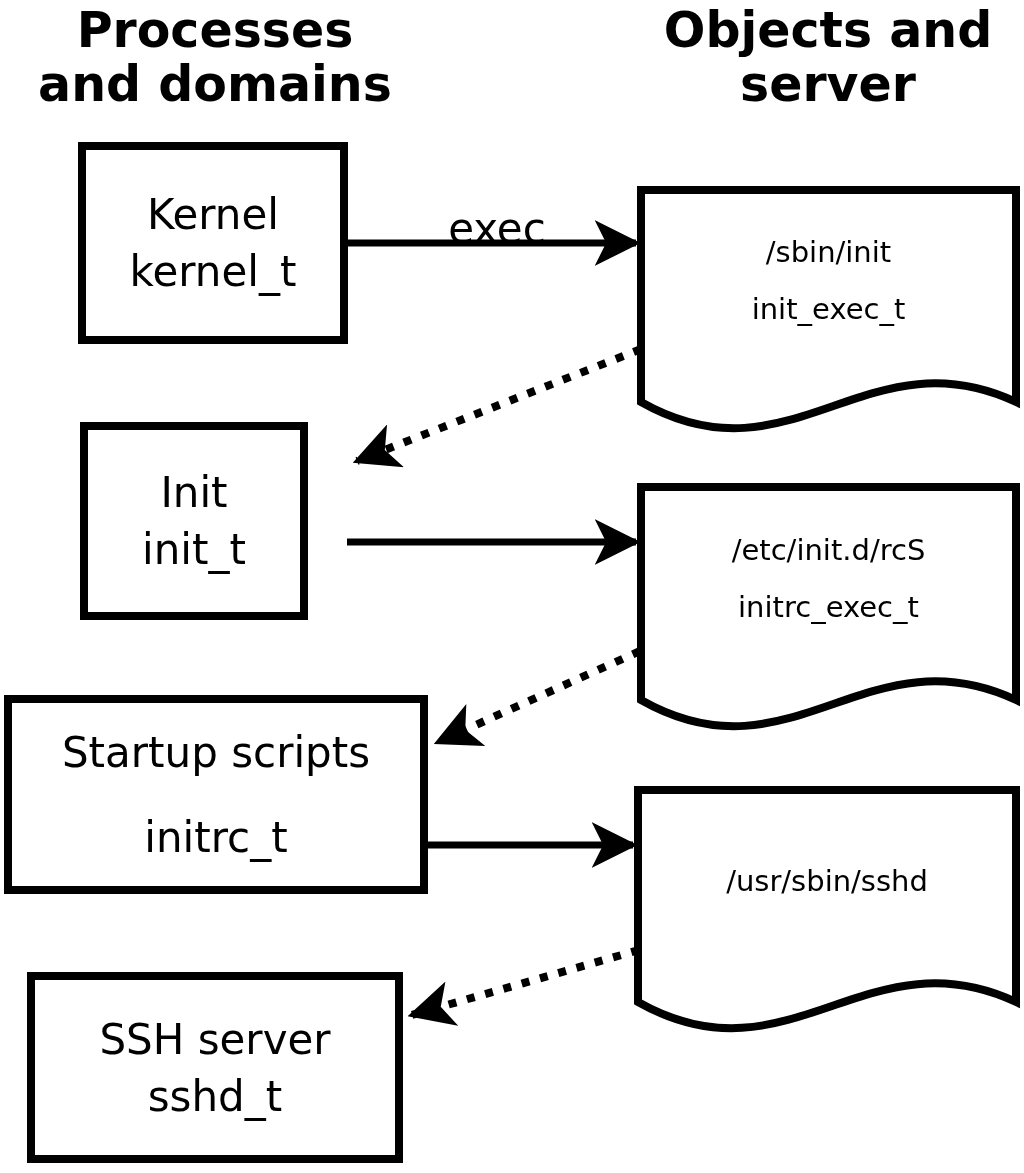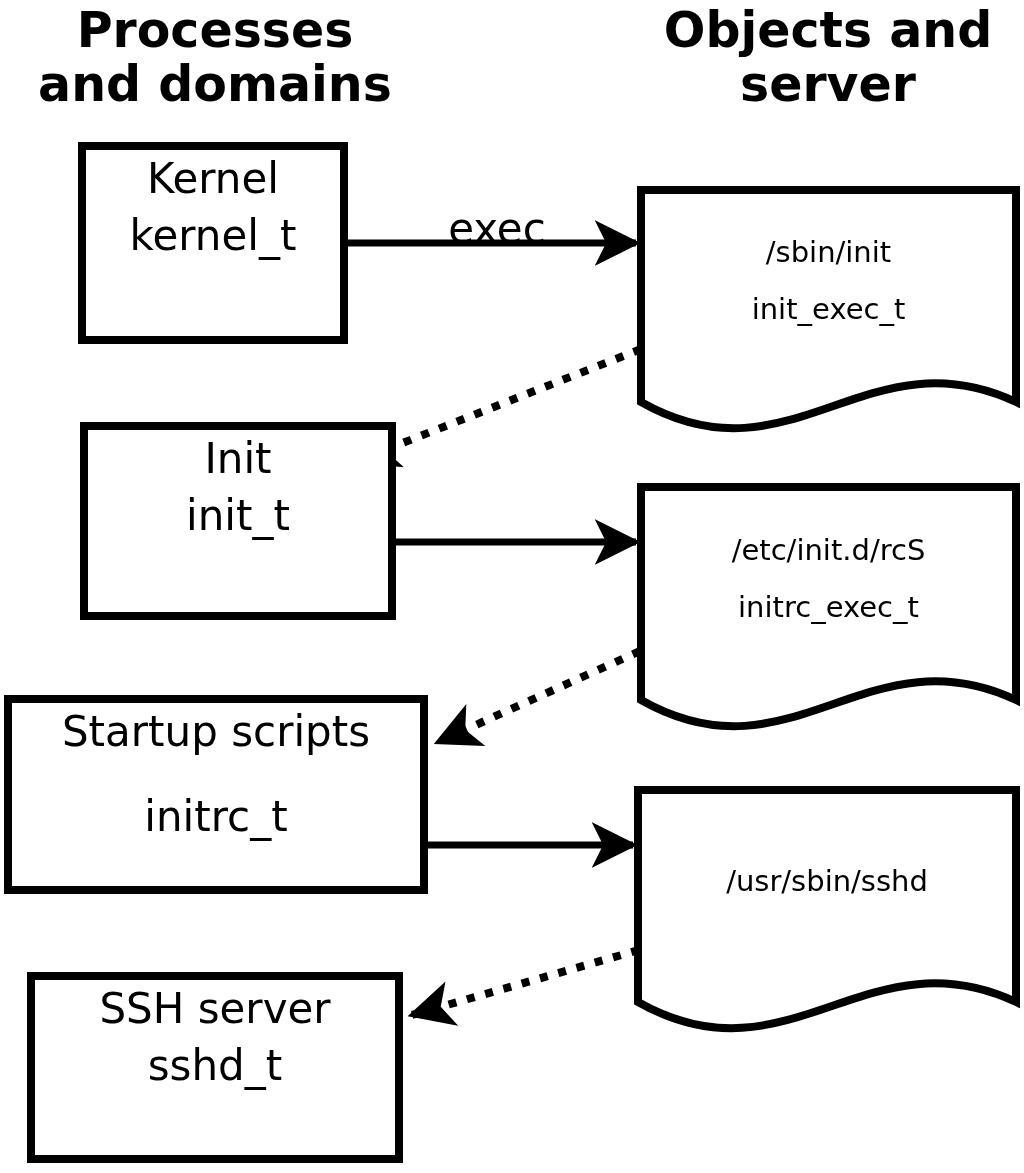--- a/index.html
+++ b/index.html
@@ -33,20 +33,21 @@
   }
   .heading span { display: block; }
   .pbox {
     position: absolute;
     box-sizing: border-box;
     background: #ffffff;
     border: 8px solid #000000;
     display: flex;
     flex-direction: column;
     align-items: center;
+    justify-content: center;
     text-align: center;
     font-size: 42px;
     line-height: 57px;
   }
   .doc-label {
     position: absolute;
     display: flex;
     flex-direction: column;
     align-items: center;
     justify-content: center;
@@ -93,21 +94,21 @@
   </div>
   <div class="heading" style="left:632px; top:4px; width:392px;">
     <span>Objects and</span>
     <span>server</span>
   </div>
 
   <div class="pbox" style="left:78px; top:142px; width:270px; height:202px;">
     <span>Kernel</span>
     <span>kernel_t</span>
   </div>
-  <div class="pbox" style="left:80px; top:422px; width:316px; height:198px;">
+  <div class="pbox" style="left:80px; top:422px; width:228px; height:198px;">
     <span>Init</span>
     <span>init_t</span>
   </div>
   <div class="pbox" style="left:4px; top:695px; width:424px; height:199px;gap:28px;">
     <span>Startup scripts</span>
     <span>initrc_t</span>
   </div>
   <div class="pbox" style="left:27px; top:972px; width:376px; height:191px;">
     <span>SSH server</span>
     <span>sshd_t</span>

